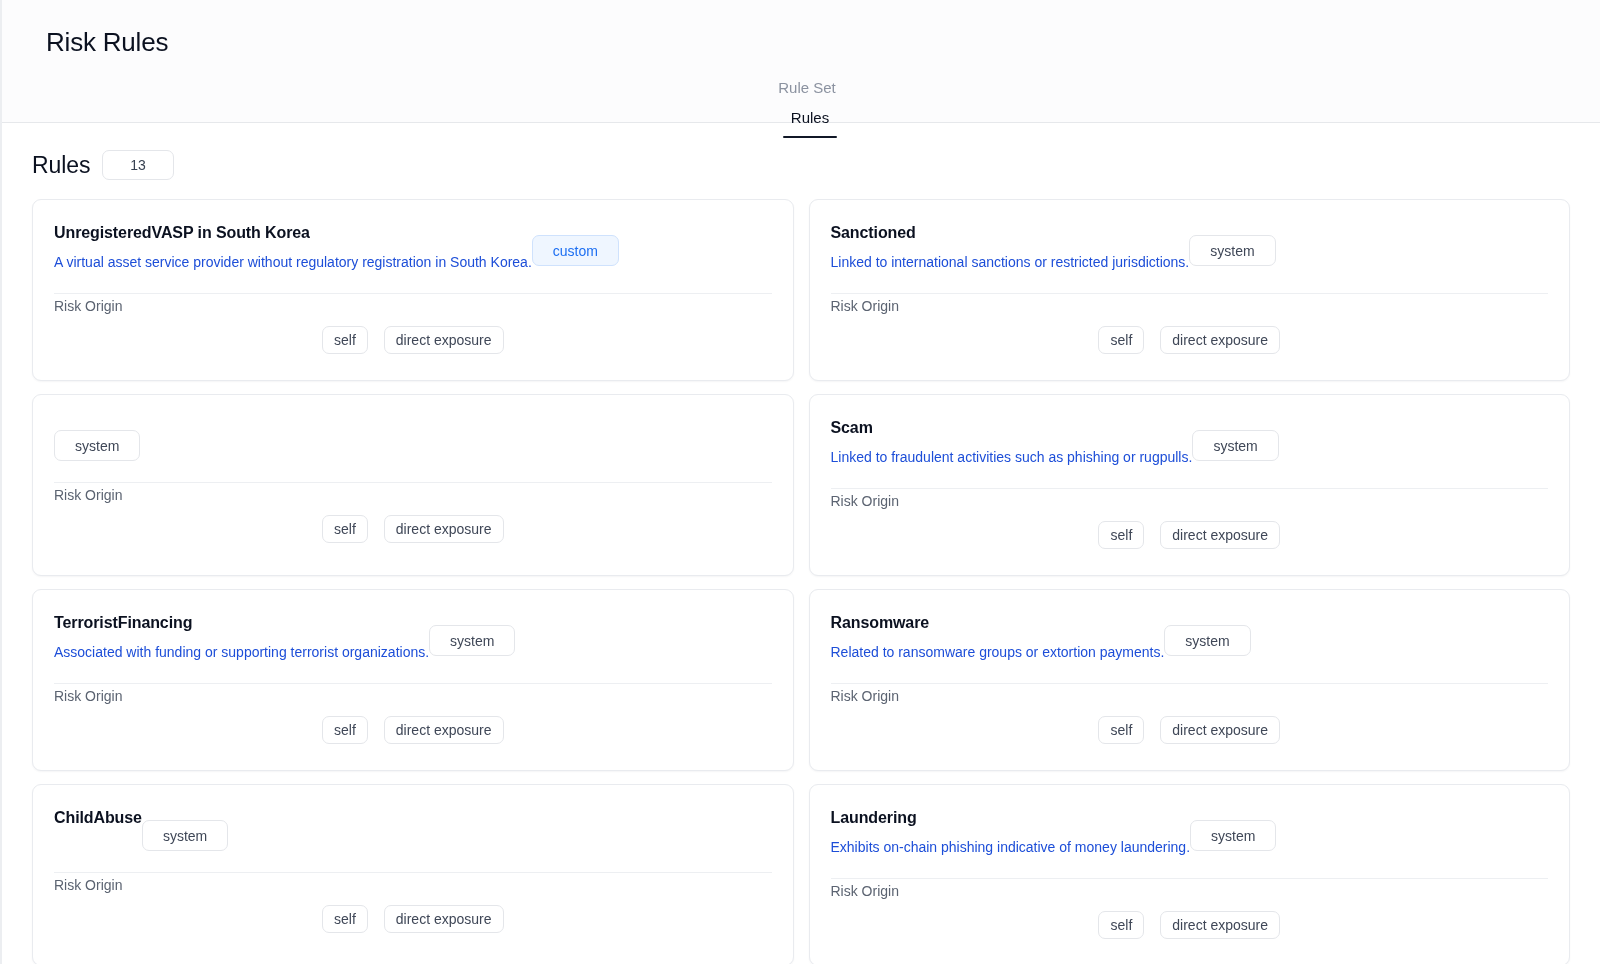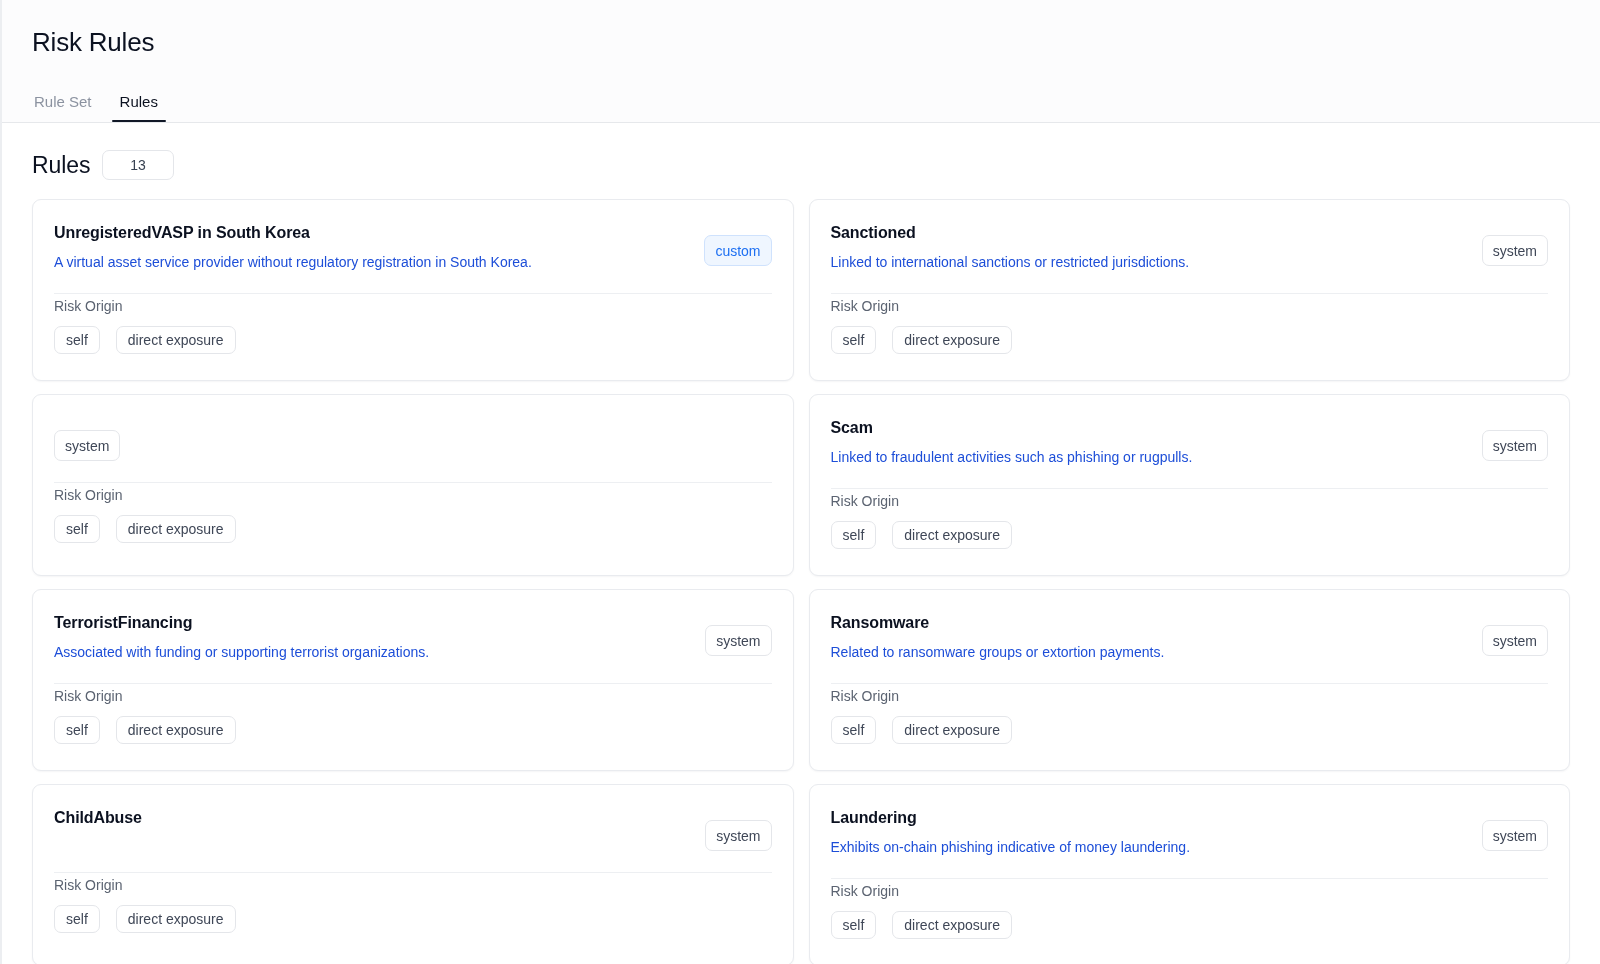--- a/index.html
+++ b/index.html
@@ -33,30 +33,31 @@
     padding: 26px 0 0 0;
     height: 123px;
   }
 
   .page-title {
     font-size: 26px;
     line-height: 32px;
     font-weight: 400;
     letter-spacing: -0.2px;
     color: #0b1120;
-    padding-left: 30px;
+    padding-left: 44px;
   }
 
   .tab-bar {
     display: flex;
-    align-items: flex-end;
+    align-items: center;
     gap: 0;
     padding-left: 30px;
     margin-top: 20px;
     height: 44px;
+    flex-direction: column;
   }
 
   .tab {
     position: relative;
     font-size: 15px;
     line-height: 20px;
     color: #8b92a0;
     padding: 0 8px 10px 8px;
     margin-right: 12px;
     cursor: pointer;
@@ -130,22 +131,21 @@
     border: 1px solid #e9ebef;
     border-radius: 9px;
     box-shadow: 0 1px 2px rgba(16, 24, 40, 0.045);
     padding: 22px 21px 20px 21px;
     min-height: 182px;
   }
 
   .card-top {
     display: flex;
     align-items: flex-start;
-    justify-content: space-between;
-    gap: 18px;
+    gap: 0;
   }
 
   .card-texts { min-width: 0; }
 
   .rule-name {
     font-size: 16px;
     line-height: 22px;
     font-weight: 600;
     color: #0b1120;
     letter-spacing: -0.1px;
@@ -155,21 +155,21 @@
     margin-top: 8px;
     font-size: 14px;
     line-height: 20px;
     color: #1d4ed8;
   }
 
   .type-badge {
     flex: none;
     margin-top: 13px;
     height: 31px;
-    padding: 0 10px;
+    padding: 0 20px;
     display: inline-flex;
     align-items: center;
     justify-content: center;
     border-radius: 7px;
     font-size: 14px;
     line-height: 1;
     white-space: nowrap;
     border: 1px solid #e4e6ea;
     background: #ffffff;
     color: #3f4757;
@@ -193,20 +193,21 @@
     font-size: 14px;
     line-height: 18px;
     color: #5b6371;
   }
 
   .chip-row {
     margin-top: 11px;
     display: flex;
     flex-wrap: wrap;
     gap: 16px;
+    justify-content: center;
   }
 
   .chip {
     height: 28px;
     padding: 0 11px;
     display: inline-flex;
     align-items: center;
     border: 1px solid #e4e6ea;
     border-radius: 7px;
     background: #ffffff;

